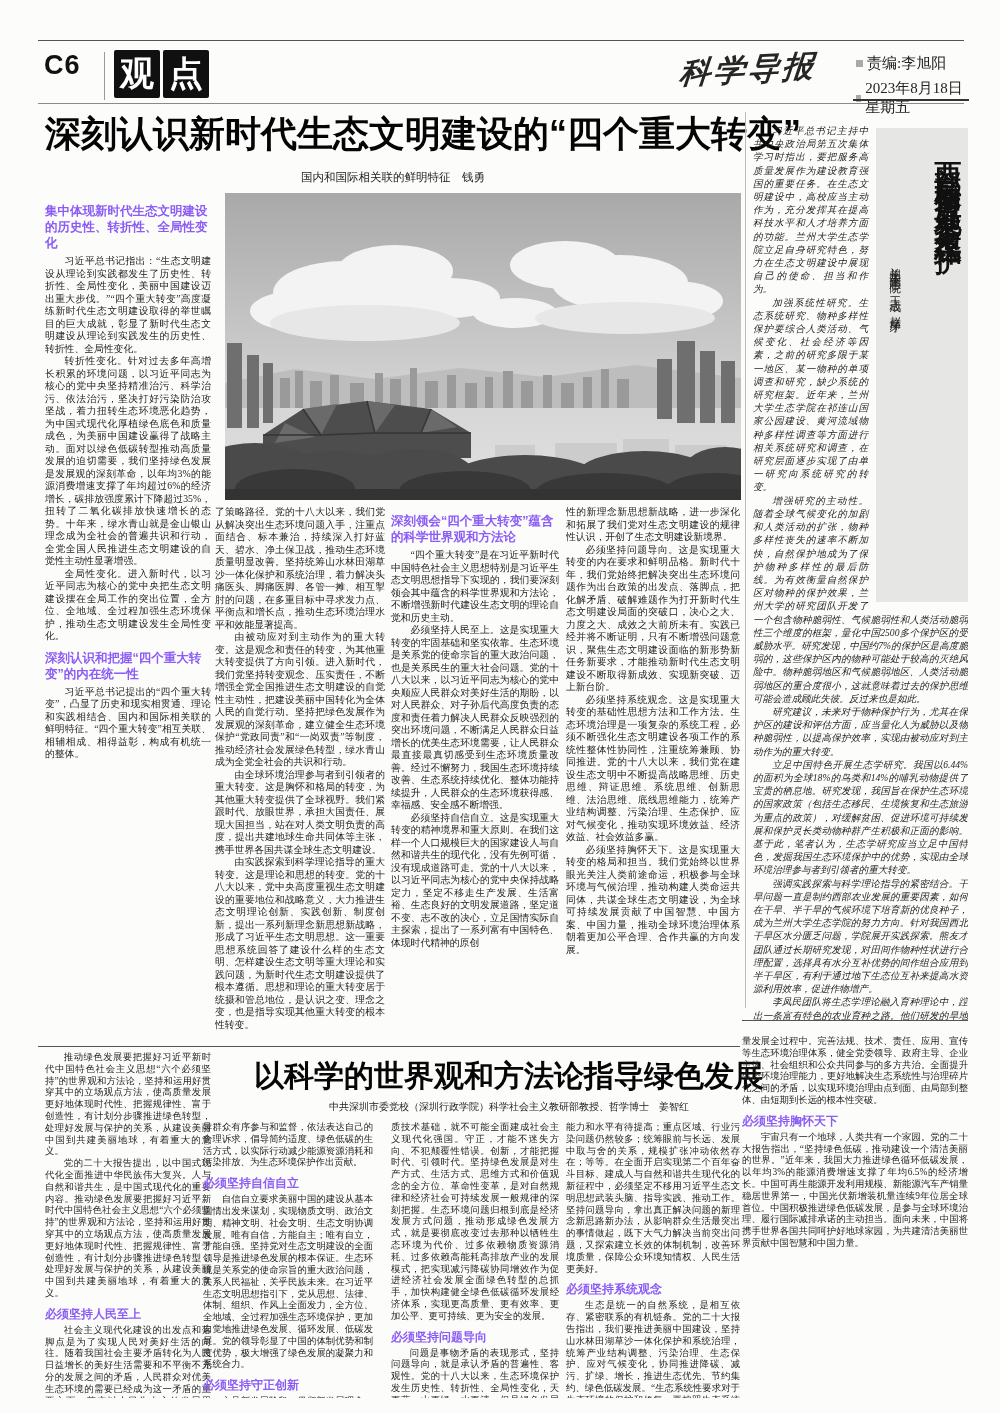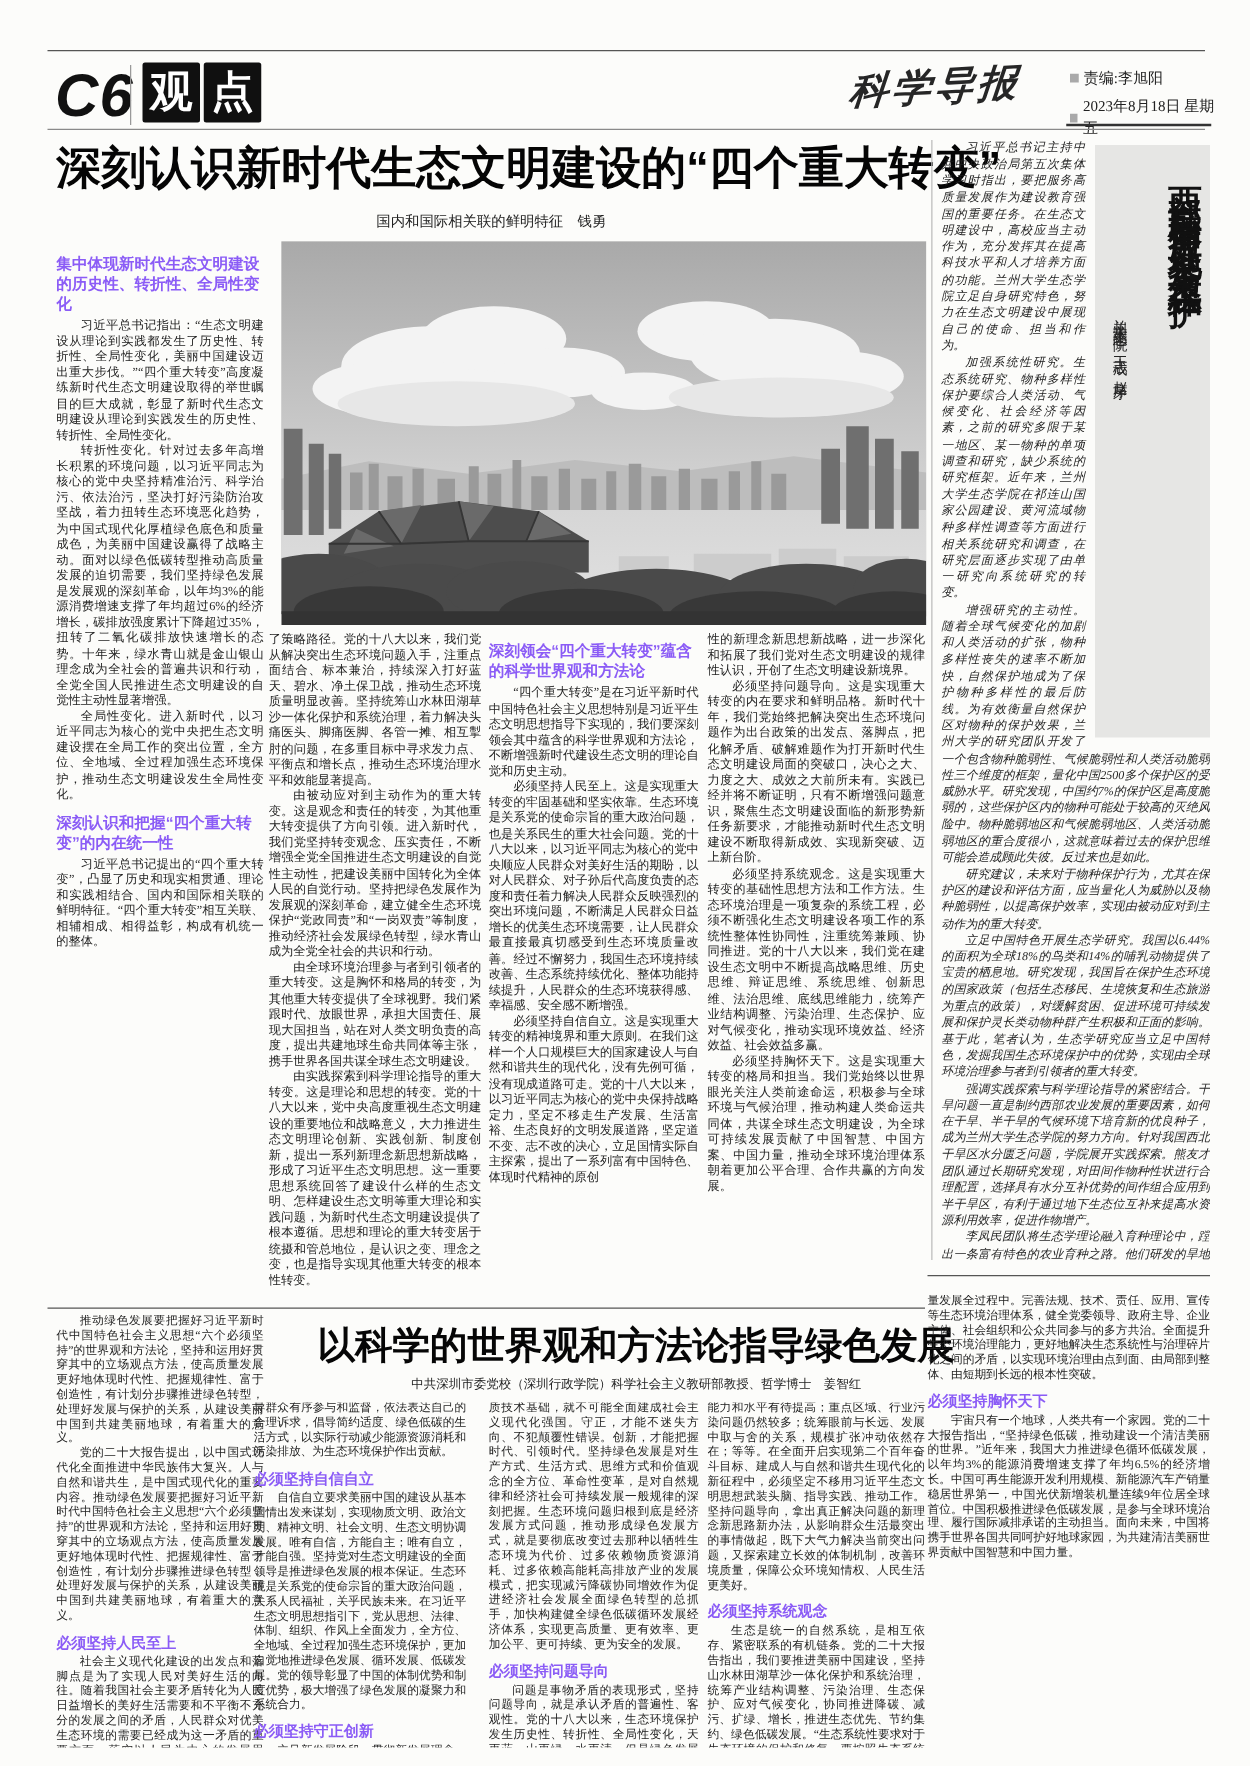--- a/index.html
+++ b/index.html
@@ -2,30 +2,30 @@
 <html><head>
 <meta charset="utf-8">
 <style>
   html,body{margin:0;padding:0;background:#e8e8e6;}
   .page{position:relative;width:1000px;height:1413px;margin:0 auto;background:#fcfcfa;
         font-family:"Liberation Serif",serif;color:#1c1c1c;overflow:hidden;}
   .hrule{position:absolute;background:#555;height:1px;}
   .vrule{position:absolute;background:#bbb;width:1px;}
   
   .pageno{position:absolute;left:44px;top:50px;font-family:"Liberation Sans",sans-serif;
-          font-size:48px;font-weight:bold;color:#111;letter-spacing:1px;font-style:italic;}
+          font-size:27px;font-weight:bold;color:#111;letter-spacing:1px;}
   .hdr-div{position:absolute;left:104px;top:52px;width:1px;height:48px;background:#999;}
   .secbox{position:absolute;left:114px;top:50px;display:flex;gap:3px;}
   .secbox span{display:flex;align-items:center;justify-content:center;width:46px;height:48px;
           background:#101010;color:#fff;font-family:"Liberation Sans",sans-serif;
           font-size:34px;font-weight:bold;border-radius:2px;}
   .masthead{position:absolute;left:680px;top:48px;width:170px;font-family:"DejaVu Serif",serif;
           font-style:italic;font-weight:bold;font-size:31px;color:#262626;
           transform:skewX(-8deg) rotate(-3deg);letter-spacing:3px;white-space:nowrap;}
-  .hdrmeta{position:absolute;left:856px;top:54px;width:118px;font-size:12px;color:#222;}
+  .hdrmeta{position:absolute;left:856px;top:54px;width:118px;font-size:15px;color:#222;}
   .hdrmeta .row{display:flex;align-items:center;gap:4px;margin-bottom:6px;}
   .sqbullet{display:inline-block;width:7px;height:7px;background:#a9a9a9;}
   .hdrmeta-rule{position:absolute;left:853px;top:99px;width:116px;height:2px;background:#333;}
   
   .headline{position:absolute;left:45px;top:110px;width:696px;text-align:center;
           font-family:"Liberation Sans",sans-serif;font-weight:900;font-size:36px;
           color:#050505;letter-spacing:0px;white-space:nowrap;}
   .byline{position:absolute;left:45px;top:170px;width:696px;text-align:center;
           font-size:11.5px;color:#222;}
   .photo{position:absolute;left:225px;top:193px;width:516px;height:307px;margin:0;
@@ -36,21 +36,21 @@
   .para{margin:0;text-indent:2em;}
   .cont{text-indent:0;}
   .sub{font-family:"Liberation Sans",sans-serif;font-size:12.5px;line-height:16px;
        font-weight:bold;color:#8b5cf6;margin:7px 0 4px;text-align:left;}
   .bcol .sub{font-size:12px;margin:6px 0 3px;}
   .mcol1{left:45px;top:196px;width:166px;height:846px;}
   .mcol2{left:215px;top:506px;width:170px;height:536px;}
   .mcol3{left:391px;top:506px;width:168px;height:536px;}
   .mcol4{left:566px;top:506px;width:174px;height:536px;}
   
-  .sidebar{position:absolute;left:753px;top:112px;width:215px;height:896px;overflow:hidden;
+  .sidebar{position:absolute;left:753px;top:124px;width:215px;height:896px;overflow:hidden;
        font-size:9.6px;line-height:13.2px;font-style:italic;text-align:justify;color:#1e1e1e;}
   .vbox{float:right;width:92px;height:474px;margin:4px 0 10px 8px;background:#e6e6e4;
        position:relative;font-style:normal;}
   .vtitle{position:absolute;right:14px;top:12px;writing-mode:vertical-rl;
        font-size:27px;font-weight:600;letter-spacing:6px;color:#111;}
   .vauthors{position:absolute;left:12px;top:130px;writing-mode:vertical-rl;
        font-size:11.5px;letter-spacing:2px;color:#222;}
   
   .b-headline{position:absolute;left:228px;top:1056px;width:562px;text-align:center;
        font-family:"Liberation Sans",sans-serif;font-weight:700;font-size:30px;color:#060606;white-space:nowrap;}

